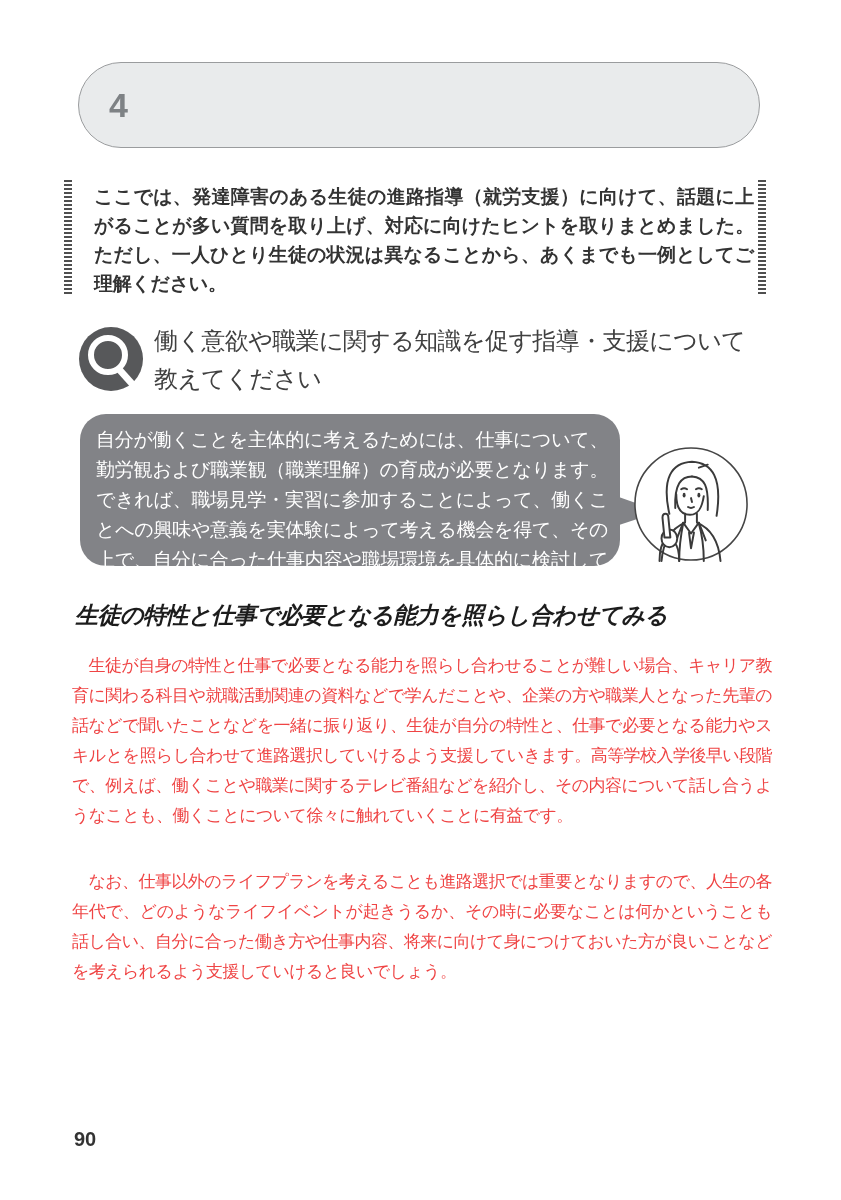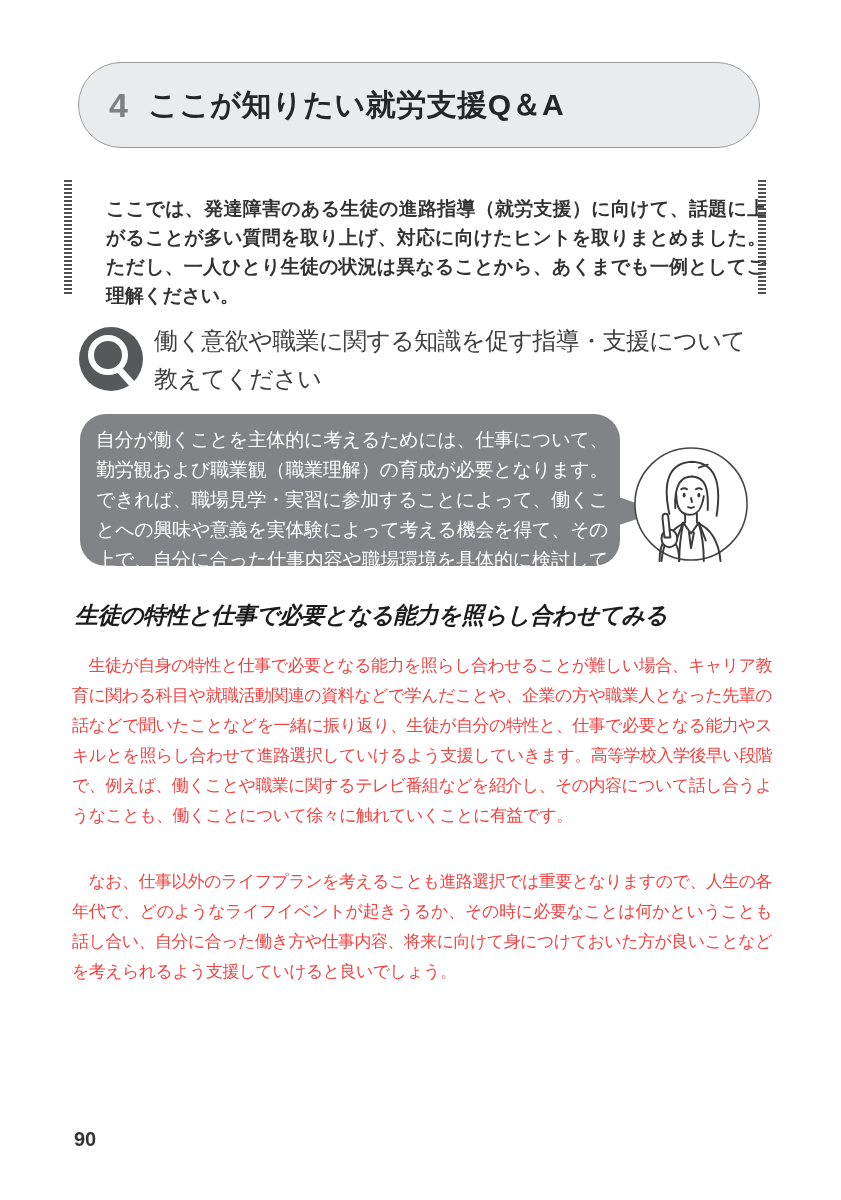--- a/index.html
+++ b/index.html
@@ -27,21 +27,21 @@
   .intro-note{position:absolute;left:64px;top:178px;width:702px;height:120px;}
   .hatch{
     position:absolute;top:2px;width:8px;height:116px;
     background:repeating-linear-gradient(to bottom,#4f4f4f 0 2px,transparent 2px 4px);
   }
   .hatch.left{left:0;}
   .hatch.right{right:0;}
   .intro-text{
     position:absolute;left:26px;top:0;width:660px;
     font-size:19px;line-height:29px;font-weight:700;color:#333;
-    letter-spacing:-0.3px;text-align:justify;margin:16px;
+    letter-spacing:-0.3px;text-align:justify;margin:4px;
   }
   
   .question-block{position:absolute;left:78px;top:322px;width:690px;}
   .q-icon{
     position:absolute;left:0;top:4px;width:72px;height:72px;
   }
   .question-text{
     position:absolute;left:76px;top:0;width:604px;
     font-size:24px;line-height:38px;font-weight:400;color:#404040;
     letter-spacing:-0.6px;margin:0;
@@ -82,21 +82,20 @@
     font-size:20px;font-weight:700;color:#333;
   }
 </style>
 </head>
 <body>
 
 <div id="page">
 
   <div class="chapter-header">
     <span class="chapter-number">4</span>
-    <span class="chapter-title">ここが知りたい就労支援Q＆A</span>
   </div>
 
   <div class="intro-note">
     <div class="hatch left"></div>
     <p class="intro-text">ここでは、発達障害のある生徒の進路指導（就労支援）に向けて、話題に上がることが多い質問を取り上げ、対応に向けたヒントを取りまとめました。ただし、一人ひとり生徒の状況は異なることから、あくまでも一例としてご理解ください。</p>
     <div class="hatch right"></div>
   </div>
 
   <div class="question-block">
     <span class="q-icon">

